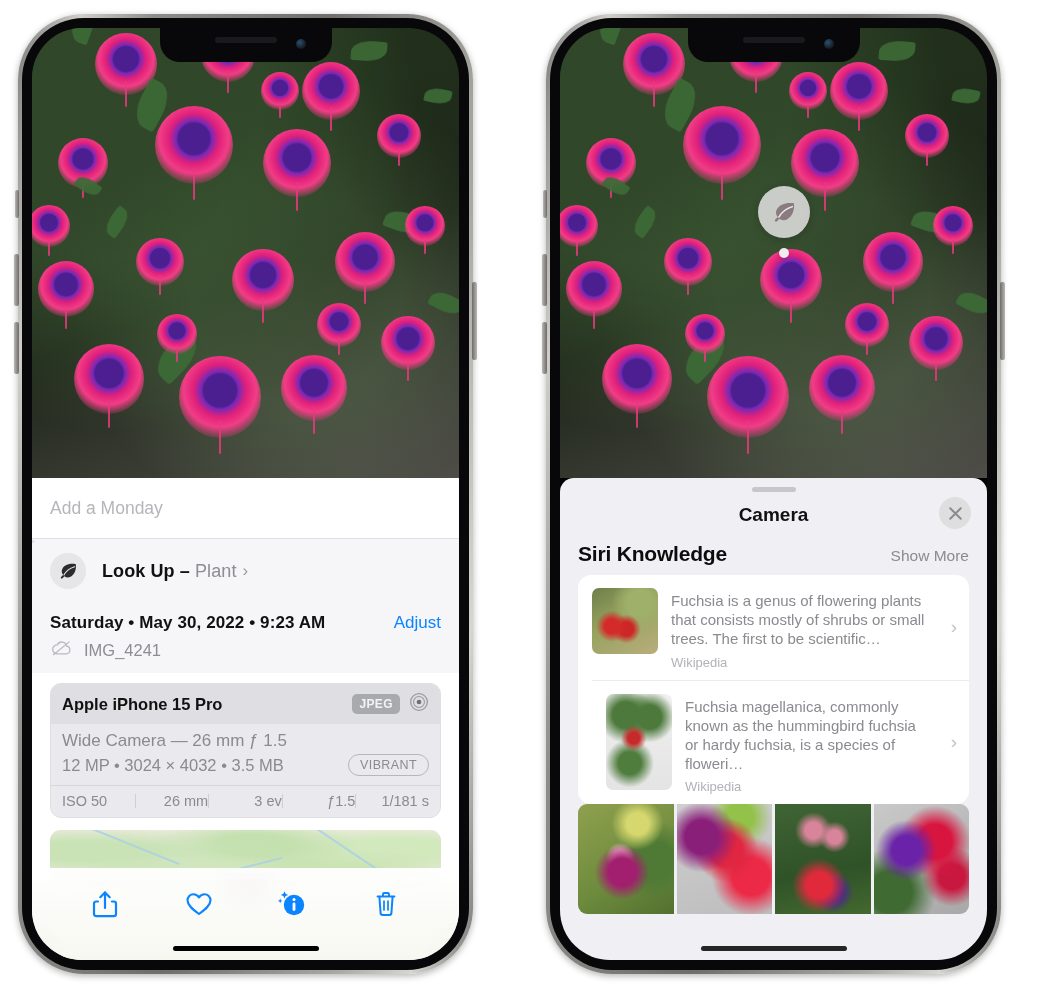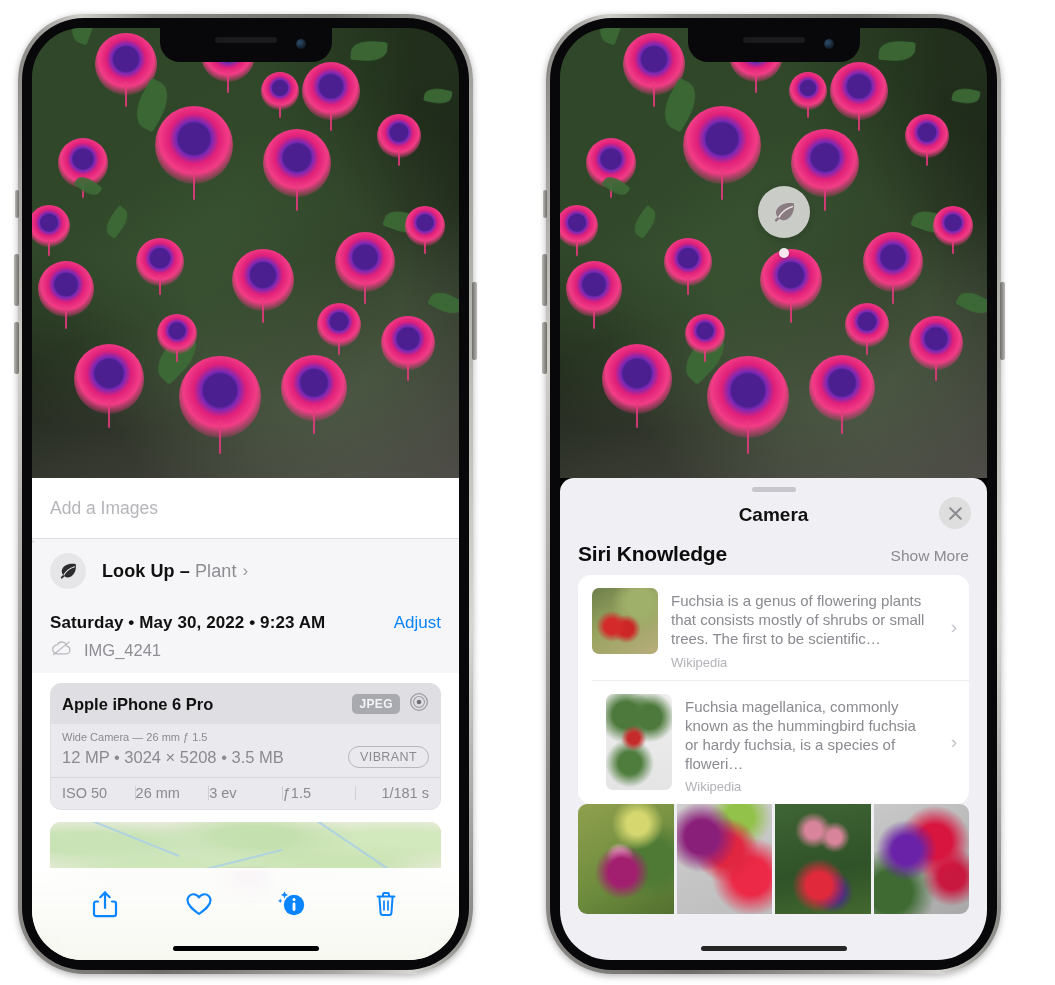--- a/index.html
+++ b/index.html
@@ -126,30 +126,30 @@
   }
   .camcard-top {
     display:flex; align-items:center; justify-content:space-between;
     padding: 8px 11px; background:#dedee3;
   }
   .cam-name { font-size:16.5px; font-weight:700; color:#111; }
   .cam-badges { display:flex; align-items:center; gap:9px; }
   .jpeg { background:#a9a9b0; color:#f3f3f6; font-size:12px; font-weight:700;
           padding:3px 7px; border-radius:5px; letter-spacing:.4px; }
   .camcard-mid { padding: 7px 11px 9px; }
-  .cam-lens { font-size:11px; color:#8a8a90; }
+  .cam-lens { font-size:17px; color:#8a8a90; }
   .cam-specs-row { display:flex; align-items:center; justify-content:space-between; margin-top:3px; }
   .cam-specs { font-size:16.5px; color:#8a8a90; }
   .vibrant { border:1.3px solid #b6b6bd; color:#8a8a90; font-size:12.5px;
              padding:3px 11px; border-radius:11px; letter-spacing:.4px; }
   .camcard-bot {
     display:flex; align-items:center; padding: 7px 11px 8px;
     border-top:1px solid #d6d6dc; background:#e9e9ee;
   }
-  .exif { flex:1; text-align:left; font-size:14.5px; color:#8a8a90; }
+  .exif { flex:1; text-align:right; font-size:14.5px; color:#8a8a90; }
   .exif:first-child { text-align:left; }
   .exif:last-child { text-align:right; }
   .exif-div { width:1px; height:14px; background:#cfcfd6; }
 
   .mapcard { margin: 12px 18px 0; height: 70px; border-radius: 11px 11px 0 0; overflow:hidden; position:relative;
              background:#eae7dd; }
   .map-art { position:absolute; inset:0;
     background:
       radial-gradient(ellipse at 10% 30%, #c9e3b6 0 14%, transparent 38%),
       radial-gradient(ellipse at 30% 70%, #cfe7bb 0 16%, transparent 40%),
@@ -341,21 +341,21 @@
             <span class="leafsh" style="left: 13%; top: 35%; width: 26px; height: 14px; transform: translate(-50%, -50%) rotate(36deg); position: absolute;"></span>
             <span style="position: absolute; left: 72%; top: 66%; width: 44px; height: 44px; transform: translate(-50%, -50%);">
               <span class="blossom" style="inset: 0px; position: absolute; background: radial-gradient(circle at 50% 42%, rgb(75, 31, 143) 0px, rgb(75, 31, 143) 26%, rgb(122, 40, 181) 30%, rgb(224, 32, 122) 42%, rgb(242, 61, 134) 58%, rgba(242, 61, 134, 0.25) 74%, transparent 82%);"></span>
               <span class="stamen" style="left: 50%; top: 78%; height: 18px; transform: translateX(-50%); position: absolute;"></span>
             </span>
           </div>
       </div>
 
       <div class="sheet-left">
 
-        <div class="caption-row">Add a Images</div>
+        <div class="caption-row">Add a Monday</div>
         <div class="sep"></div>
 
         <div class="lookup-row">
           <span class="sparkle s1">✧</span>
 
           <span class="leaf-chip">
             <svg width="22" height="22" viewBox="0 0 24 24" aria-hidden="true">
               <path d="M20.5 4.5c-6.6-1.1-12.4 1-14.6 5.1-1.3 2.4-.9 5 .8 6.6l-2.2 2.3a1 1 0 1 0 1.4 1.4l2.3-2.2c1.7 1.5 4.3 1.7 6.6.5C18.7 16 21.4 10.7 20.5 4.5z" fill="#2b2b2e"></path>
               <path d="M7.6 16.3C9.9 12.2 14.2 9 19.2 7.4" stroke="#e6e6e9" stroke-width="1.3" fill="none" stroke-linecap="round"></path>
             </svg>
@@ -377,36 +377,36 @@
                 <path d="M7.5 16.5h10.2a4.3 4.3 0 0 0 .6-8.5 5.6 5.6 0 0 0-10.6-1.4A4.6 4.6 0 0 0 7.5 16.5z" fill="none" stroke="#b9b9bf" stroke-width="1.4"></path>
                 <line x1="3.5" y1="17.4" x2="21" y2="3.2" stroke="#b9b9bf" stroke-width="1.4" stroke-linecap="round"></line>
               </svg>
             </span>
             <span class="fname">IMG_4241</span>
           </div>
         </div>
 
         <div class="camcard">
           <div class="camcard-top">
-            <span class="cam-name">Apple iPhone 6 Pro</span>
+            <span class="cam-name">Apple iPhone 15 Pro</span>
             <span class="cam-badges">
               <span class="jpeg">JPEG</span>
               <span>
                 <svg width="20" height="20" viewBox="0 0 22 22" aria-hidden="true">
                   <circle cx="11" cy="11" r="9.2" fill="none" stroke="#9a9aa1" stroke-width="1.4"></circle>
                   <circle cx="11" cy="11" r="6" fill="none" stroke="#9a9aa1" stroke-width="1.2"></circle>
                   <circle cx="11" cy="11" r="2.6" fill="#6f6f76"></circle>
                 </svg>
               </span>
             </span>
           </div>
           <div class="camcard-mid">
             <div class="cam-lens">Wide Camera — 26 mm ƒ 1.5</div>
             <div class="cam-specs-row">
-              <span class="cam-specs">12 MP • 3024 × 5208 • 3.5 MB</span>
+              <span class="cam-specs">12 MP • 3024 × 4032 • 3.5 MB</span>
               <span class="vibrant">VIBRANT</span>
             </div>
           </div>
           <div class="camcard-bot">
             <span class="exif">ISO 50</span>
             <span class="exif-div"></span>
             <span class="exif">26 mm</span>
             <span class="exif-div"></span>
             <span class="exif">3 ev</span>
             <span class="exif-div"></span>

